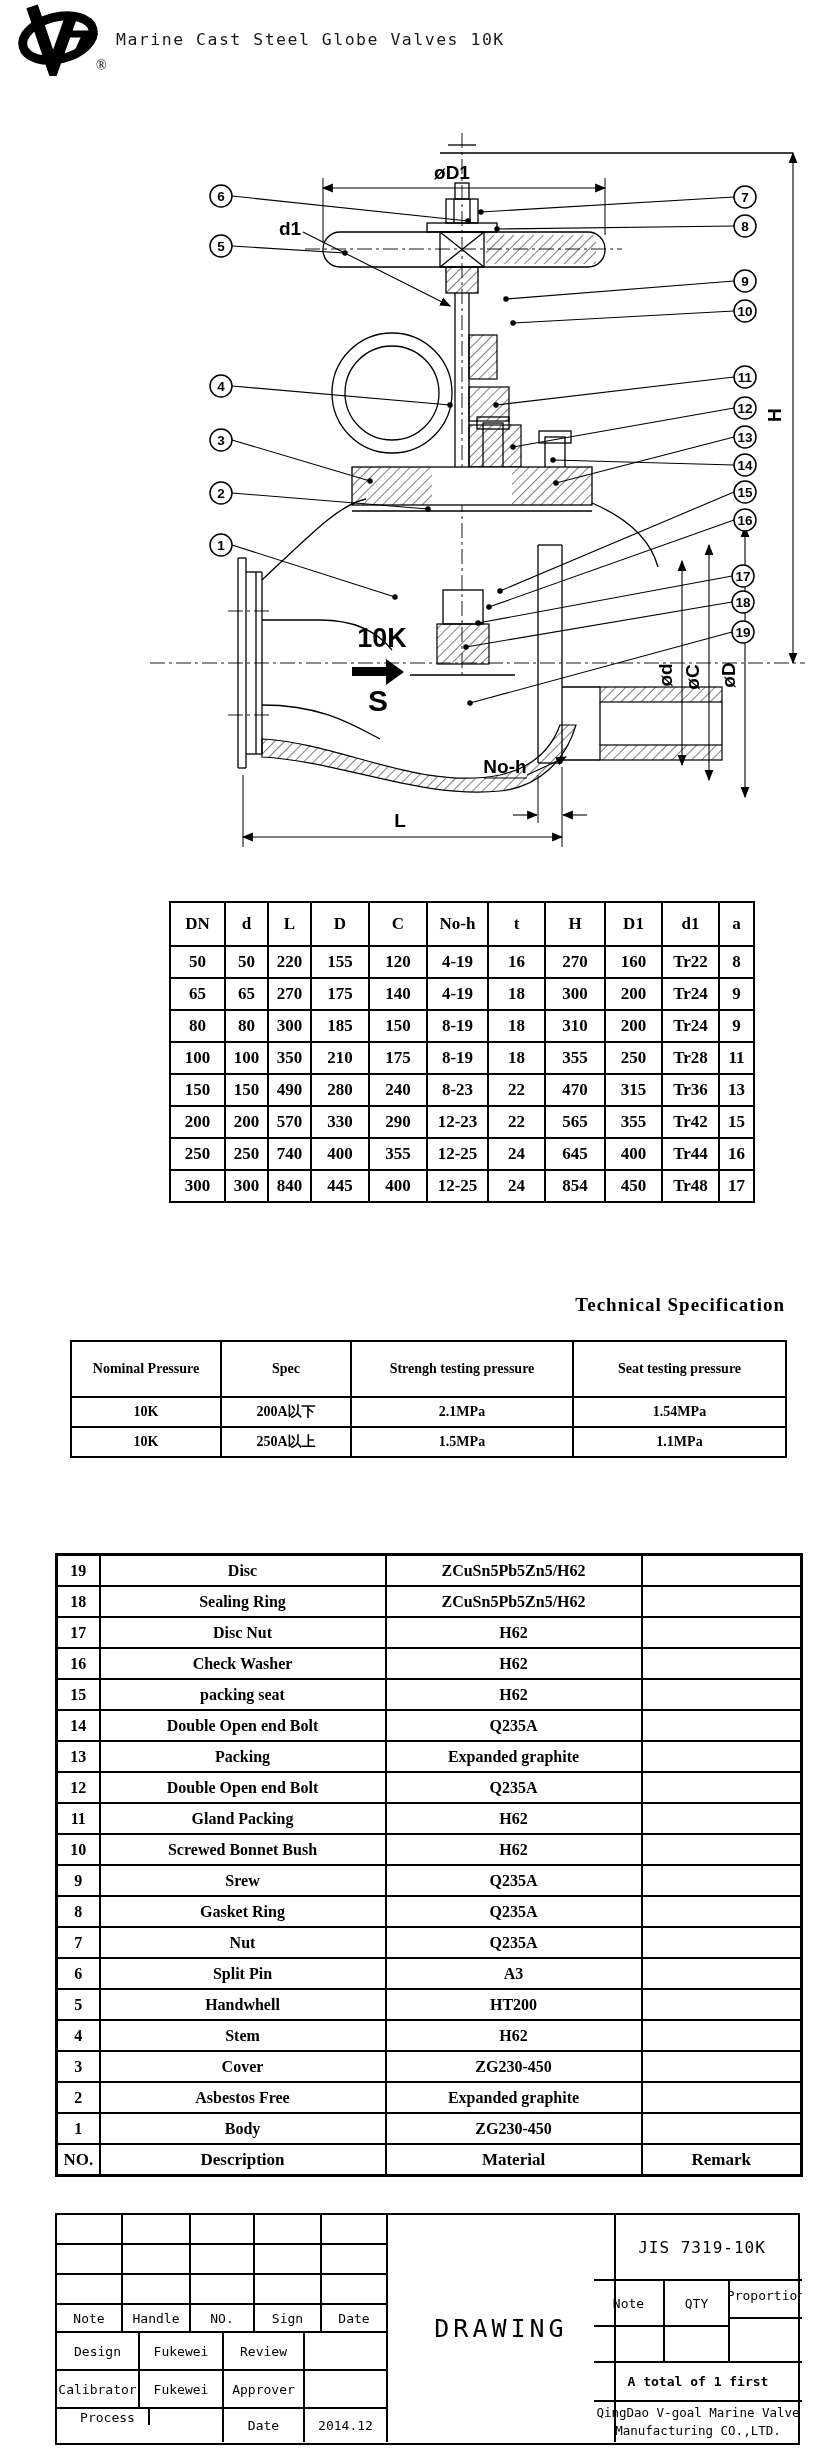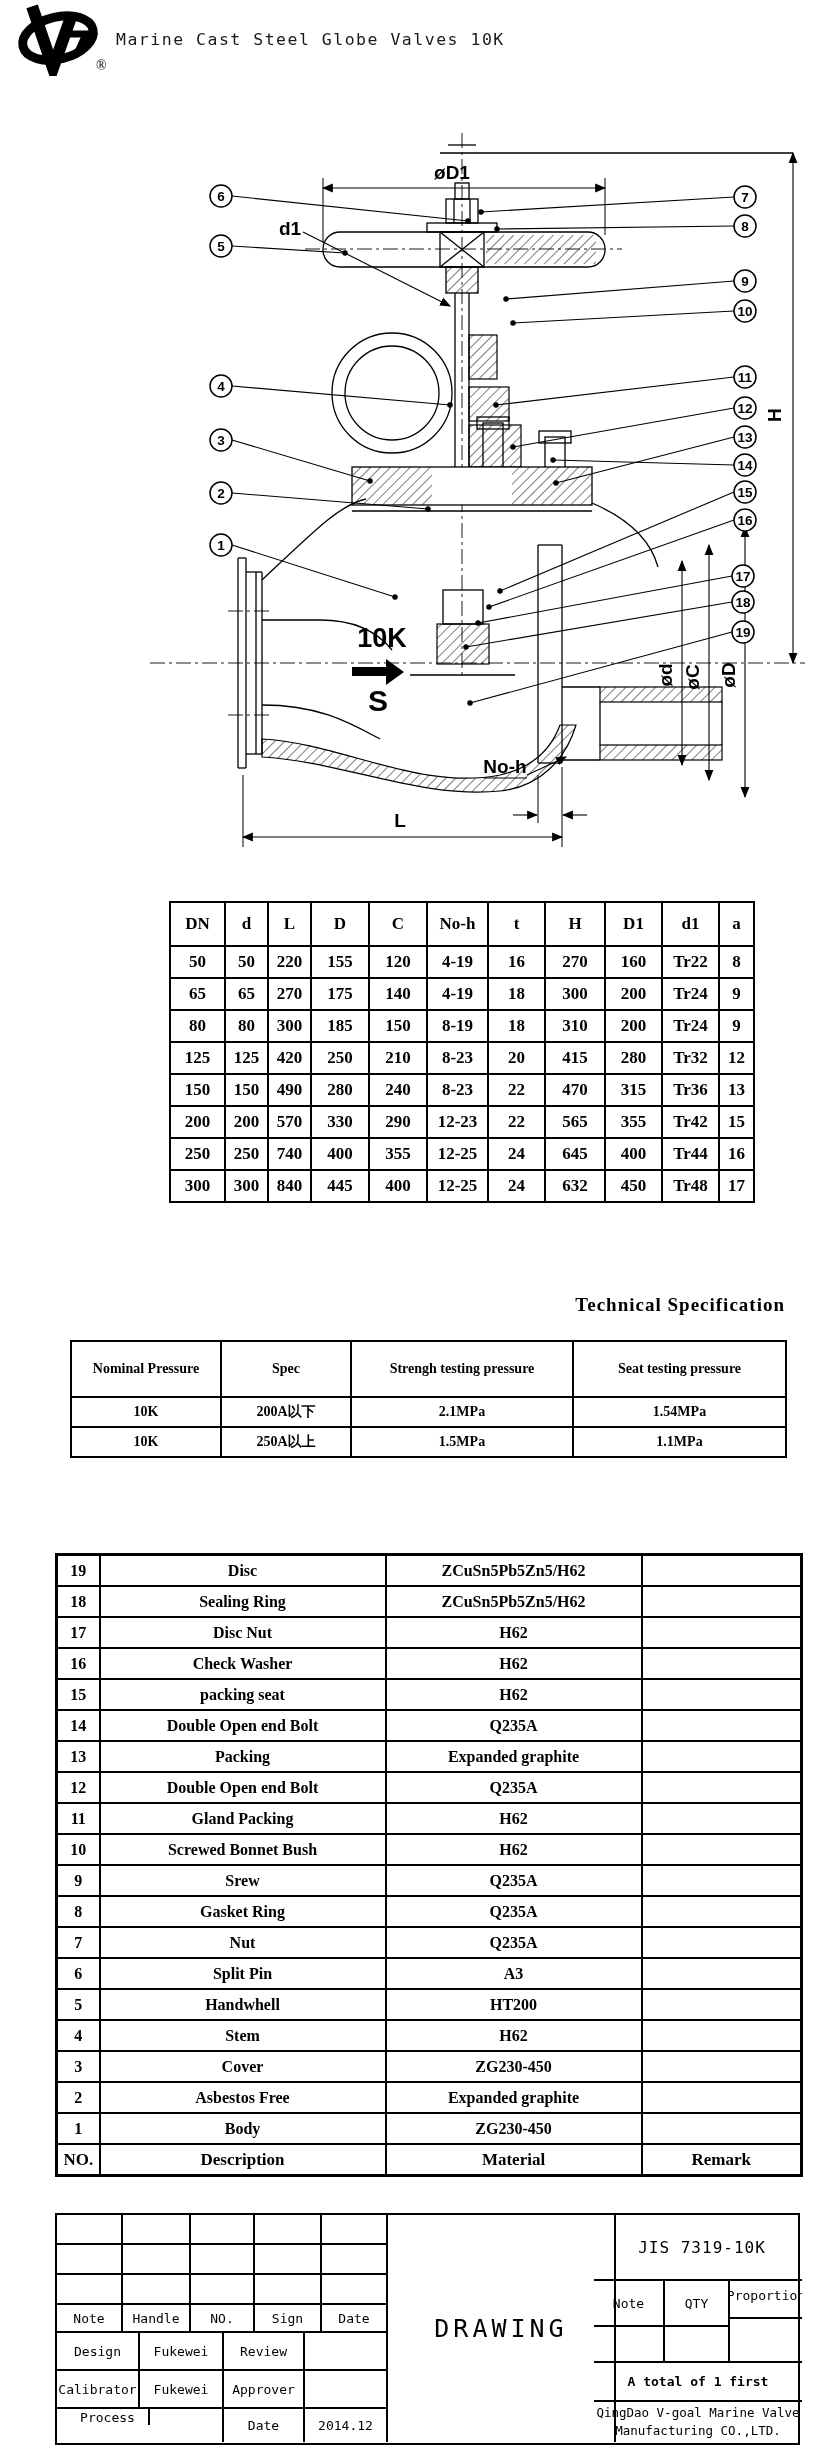--- a/index.html
+++ b/index.html
@@ -384,31 +384,31 @@
           <td>185</td>
           <td>150</td>
           <td>8-19</td>
           <td>18</td>
           <td>310</td>
           <td>200</td>
           <td>Tr24</td>
           <td>9</td>
         </tr>
         <tr>
-          <td>125</td>
-          <td>125</td>
-          <td>420</td>
+          <td>100</td>
+          <td>100</td>
+          <td>350</td>
+          <td>210</td>
+          <td>175</td>
+          <td>8-19</td>
+          <td>18</td>
+          <td>355</td>
           <td>250</td>
-          <td>210</td>
-          <td>8-23</td>
-          <td>20</td>
-          <td>415</td>
-          <td>280</td>
-          <td>Tr32</td>
-          <td>12</td>
+          <td>Tr28</td>
+          <td>11</td>
         </tr>
         <tr>
           <td>150</td>
           <td>150</td>
           <td>490</td>
           <td>280</td>
           <td>240</td>
           <td>8-23</td>
           <td>22</td>
           <td>470</td>
@@ -443,21 +443,21 @@
           <td>16</td>
         </tr>
         <tr>
           <td>300</td>
           <td>300</td>
           <td>840</td>
           <td>445</td>
           <td>400</td>
           <td>12-25</td>
           <td>24</td>
-          <td>632</td>
+          <td>854</td>
           <td>450</td>
           <td>Tr48</td>
           <td>17</td>
         </tr>
       </tbody>
   </table>
 
   <div id="spec-title">Technical Specification</div>
   <table id="spec-table">
     <colgroup>

